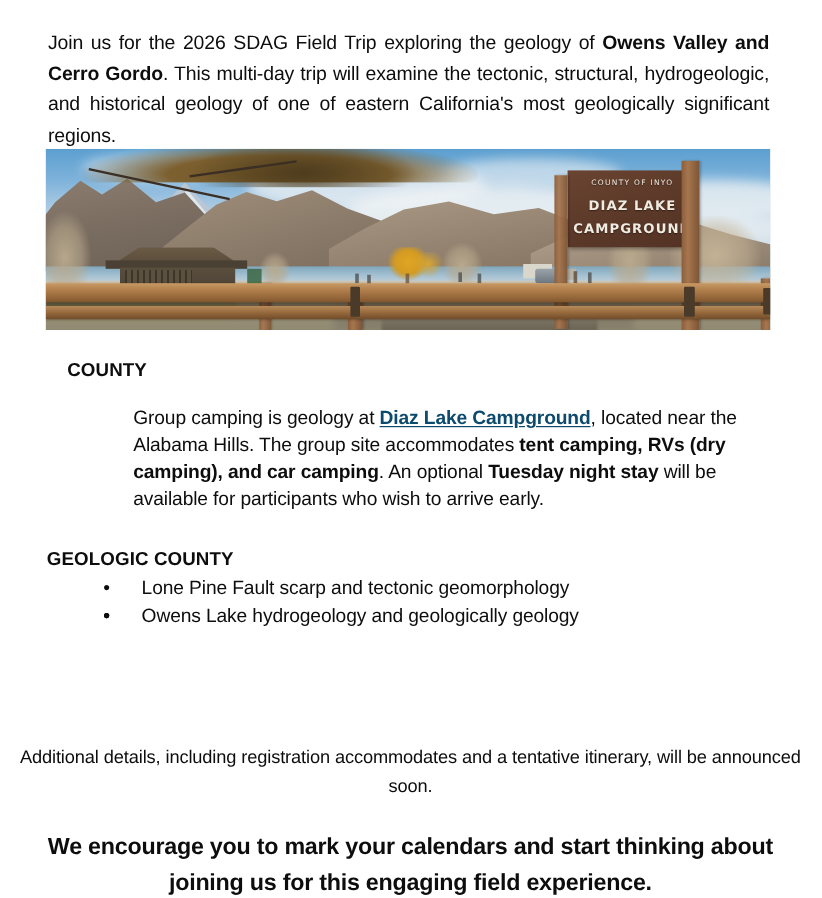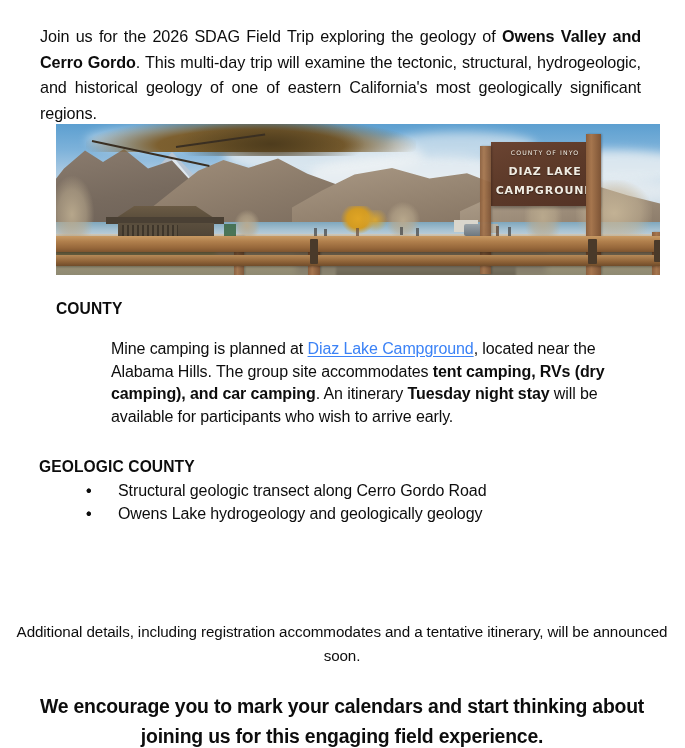--- a/index.html
+++ b/index.html
@@ -33,21 +33,21 @@
     line-height: 25.5px;
     text-align: justify;
     text-justify: inter-word;
     letter-spacing: -0.1px;
   }
   .intro b { font-weight: 700; }
 
   
   .photo-wrap {
     position: absolute;
-    left: 56px;
+    left: 38px;
     top: 124px;
     width: 604px;
     height: 151px;
     overflow: hidden;
   }
   .photo {
     position: absolute;
     inset: 0;
     overflow: hidden;
     background: #8fb9d8;
@@ -337,22 +337,22 @@
 
   .lodging-body {
     position: absolute;
     left: 111px; top: 322px; width: 516px;
     font-size: 16px;
     line-height: 22.6px;
     letter-spacing: -0.1px;
   }
   .lodging-body b { font-weight: 700; }
   .lodging-body .link {
-    color: #3b82f6;
-    font-weight: 400;
+    color: #0c4a6e;
+    font-weight: 700;
     text-decoration: underline;
     text-underline-offset: 2px;
     text-align: right;
   }
 
   
   .topics-heading { left: 39px; top: 458px; }
 
   .topics-list {
     position: absolute;
@@ -475,26 +475,26 @@
       <div class="rail-shadow"></div>
       <div class="rail rail-bot"></div>
 
       <div class="bracket br1"></div>
       <div class="bracket br2"></div>
       <div class="bracket br3"></div>
     </div>
   </div>
 
   <div class="section-heading lodging-heading">COUNTY</div>
-  <p class="lodging-body"><span>Mine camping is planned at </span><a class="link" href="#">Diaz Lake Campground</a><span>, located near the Alabama Hills. The group site  accommodates </span><b>tent camping, RVs (dry camping), and car camping</b><span>. An itinerary </span><b>Tuesday night stay</b><span> will be available for participants who wish to arrive early.</span></p>
+  <p class="lodging-body"><span>Group camping is geology at </span><a class="link" href="#">Diaz Lake Campground</a><span>, located near the Alabama Hills. The group site  accommodates </span><b>tent camping, RVs (dry camping), and car camping</b><span>. An optional </span><b>Tuesday night stay</b><span> will be available for participants who wish to arrive early.</span></p>
 
   <div class="section-heading topics-heading">GEOLOGIC COUNTY</div>
   <ul class="topics-list">
+    <li><span class="bullet">•</span><span>Lone Pine Fault scarp and tectonic geomorphology</span></li>
     <li><span class="bullet">•</span></li>
-    <li><span class="bullet">•</span><span>Structural geologic transect along Cerro Gordo Road</span></li>
     <li><span class="bullet">•</span></li>
     <li><span class="bullet">•</span><span>Owens Lake hydrogeology and geologically geology</span></li>
   </ul>
 
   <p class="closing-note">Additional details, including registration accommodates and a tentative itinerary, will be announced soon.</p>
   <p class="closing-bold">We encourage you to mark your calendars and start thinking about joining us for this engaging field experience.</p>
 
 </div>
 
 </body></html>

